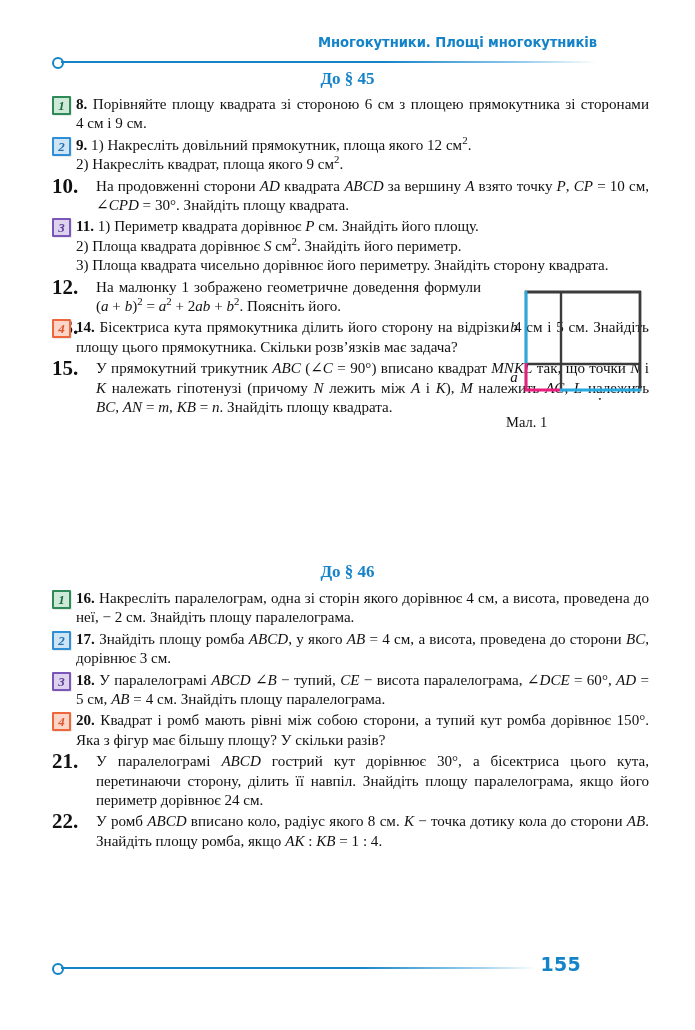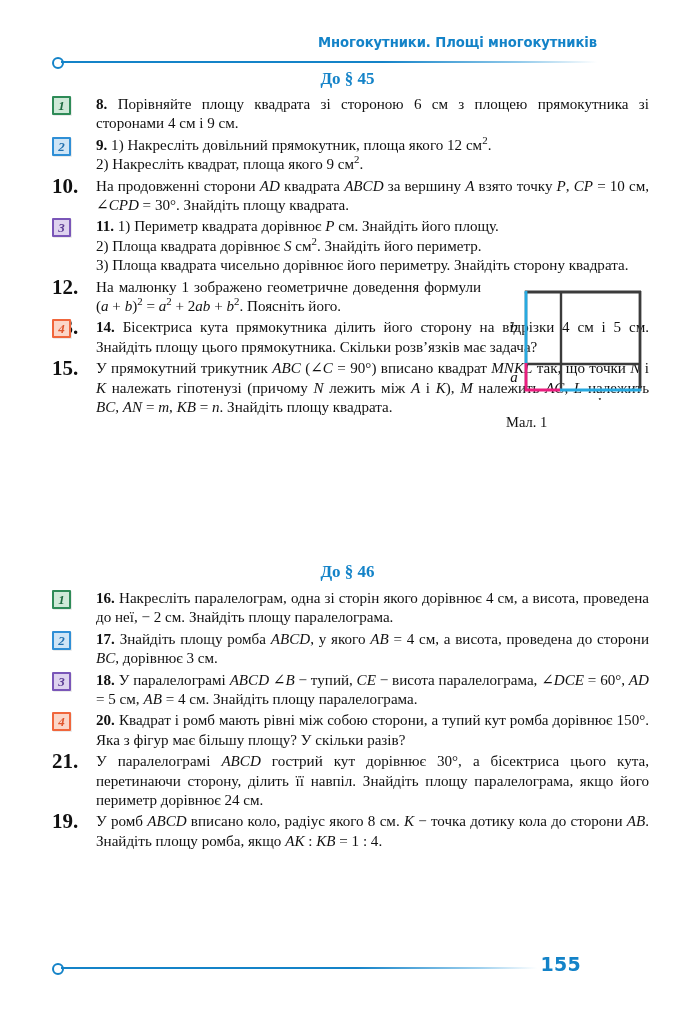--- a/index.html
+++ b/index.html
@@ -128,21 +128,21 @@
     border-radius: 1px;
     box-shadow: 1px 1px 0 rgba(0,0,0,0.08);
   }
   .badge.lvl1 { border-color: #2e8b57; background: #cfe9d8; color: #1f6b40; }
   .badge.lvl2 { border-color: #2f8fd6; background: #cfe5f6; color: #1f6fae; }
   .badge.lvl3 { border-color: #7a56b8; background: #ded3ef; color: #5c3d94; }
   .badge.lvl4 { border-color: #f0663c; background: #fbd6c8; color: #e0552c; }
 
   
   .ptext {
-    margin-left: 44px;
+    margin-left: 24px;
     font-size: 15.1px;
     line-height: 19.4px;
     text-align: justify;
     text-justify: inter-word;
     hyphens: manual;
   }
   .pnum-inline { font-weight: bold; }
 
   
   .problem.numbered .pnum-gutter {
@@ -320,21 +320,21 @@
     </div>
 
     <div class="problem numbered">
       <span class="pnum-gutter">21.</span>
       <div class="ptext">
         У паралелограмі <i>ABCD</i> гострий кут дорівнює 30°, а бісектриса цього кута, перетинаючи сторону, ділить її навпіл. Знайдіть площу паралелограма, якщо його периметр дорівнює 24&nbsp;см.
       </div>
     </div>
 
     <div class="problem numbered">
-      <span class="pnum-gutter">19.</span>
+      <span class="pnum-gutter">22.</span>
       <div class="ptext">
         У ромб <i>ABCD</i> вписано коло, радіус якого 8&nbsp;см. <i>K</i> − точка дотику кола до сторони <i>AB</i>. Знайдіть площу ромба, якщо <i>AK</i> : <i>KB</i> = 1 : 4.
       </div>
     </div>
   </div>
 
   <div class="rule rule-foot">
     <span class="rule-dot"></span>
     <span class="rule-line foot-line"></span>
   </div>

